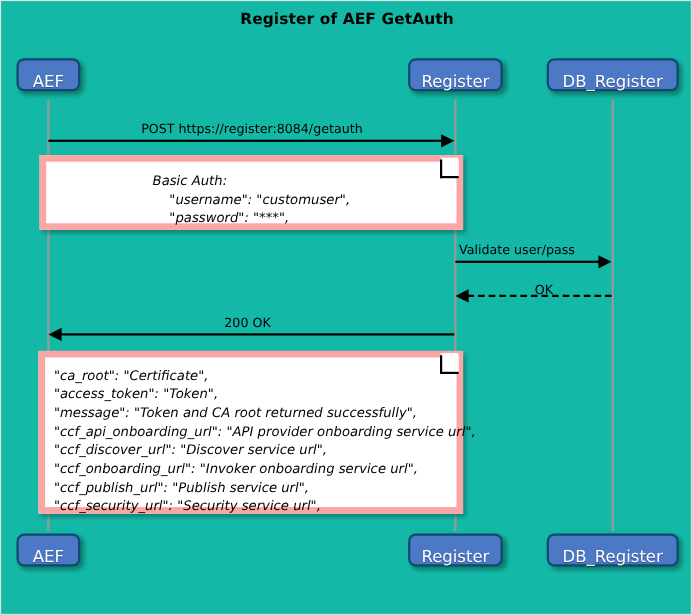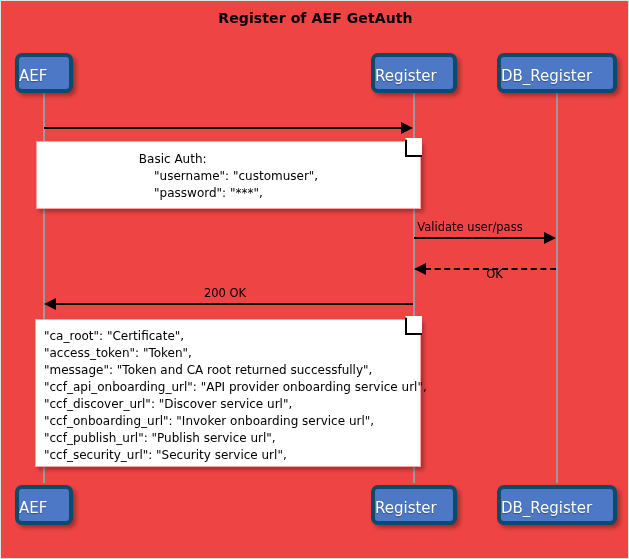--- a/index.html
+++ b/index.html
@@ -7,21 +7,21 @@
     padding: 0;
     background: #ffffff;
   }
   body {
     font-family: "DejaVu Sans", sans-serif;
   }
   #canvas {
     position: relative;
     width: 629px;
     height: 559px;
-    background: #ef4444;
+    background: #14b8a6;
     border: 1px solid #e2e2e2;
     box-sizing: border-box;
     overflow: hidden;
   }
 
   
   .diagram-title {
     position: absolute;
     top: 9px;
     left: 0;
@@ -30,27 +30,27 @@
     font-size: 14px;
     font-weight: bold;
     color: #000000;
     letter-spacing: 0.1px;
   }
 
   
   .participant {
     position: absolute;
     background: #4c78c6;
-    border: 4px solid #0c4a6e;
+    border: 2px solid #0c4a6e;
     border-radius: 7px;
     color: #ffffff;
     font-size: 15px;
-    text-align: left;
+    text-align: center;
     line-height: 38px;
-    height: 40px;
+    height: 30px;
     box-sizing: border-box;
     box-shadow: 3px 3px 4px rgba(0,0,0,0.33);
     text-shadow: 0 1px 1px rgba(0,0,0,0.35);
     white-space: nowrap;
   }
 
   
   .lifeline {
     position: absolute;
     width: 2px;
@@ -84,23 +84,24 @@
     font-size: 11.5px;
     color: #000000;
     text-align: center;
     white-space: nowrap;
   }
 
   
   .note {
     position: absolute;
     background: #ffffff;
-    border: 1px solid #fca5a5;
+    border: 6px solid #fca5a5;
     box-sizing: border-box;
     box-shadow: 3px 3px 4px rgba(0,0,0,0.3);
+    font-style: italic;
   }
   .note-fold {
     position: absolute;
     top: -2px;
     right: -2px;
     width: 15px;
     height: 15px;
     background: #ffffff;
     border-left: 2px solid #000000;
     border-bottom: 2px solid #000000;
@@ -148,35 +149,36 @@
   <div class="diagram-title">Register of AEF GetAuth</div>
 
   <div class="lifeline" style="left:42px; top:90px; height:392px;"></div>
   <div class="lifeline" style="left:412px; top:90px; height:392px;"></div>
   <div class="lifeline" style="left:555px; top:90px; height:392px;"></div>
 
   <div class="participant" style="left:14px; top:52px; width:58px;">AEF</div>
   <div class="participant" style="left:370px; top:52px; width:86px;">Register</div>
   <div class="participant" style="left:496px; top:52px; width:120px;">DB_Register</div>
 
+  <div class="msg-label" style="left:42px; top:109px; width:372px;">POST https://register:8084/getauth</div>
   <div class="msg-line" style="left:43px; top:126px; width:358px;"></div>
   <div class="arrow-head right" style="left:400px; top:121px;"></div>
 
   <div class="note" style="left:35px; top:140px; width:385px; height:68px;">
     <div class="note-fold"></div>
     <div class="note-text centered" style="left:0; top:9px;"><span class="inner">Basic Auth:
     "username": "customuser",
     "password": "***",</span></div>
   </div>
 
   <div class="msg-label" style="left:412px; top:219px; width:114px;">Validate user/pass</div>
   <div class="msg-line" style="left:413px; top:236px; width:131px;"></div>
   <div class="arrow-head right" style="left:543px; top:231px;"></div>
 
-  <div class="msg-label" style="left:412px; top:266px; width:163px;">OK</div>
+  <div class="msg-label" style="left:412px; top:255px; width:163px;">OK</div>
   <div class="msg-line dashed" style="left:424px; top:267px; width:131px;"></div>
   <div class="arrow-head left" style="left:413px; top:262px;"></div>
 
   <div class="msg-label" style="left:42px; top:285px; width:364px;">200 OK</div>
   <div class="msg-line" style="left:54px; top:302px; width:358px;"></div>
   <div class="arrow-head left" style="left:43px; top:297px;"></div>
 
   <div class="note" style="left:34px; top:318px; width:386px; height:148px;">
     <div class="note-fold"></div>
     <div class="note-text" style="left:8px; top:8px;">"ca_root": "Certificate",

